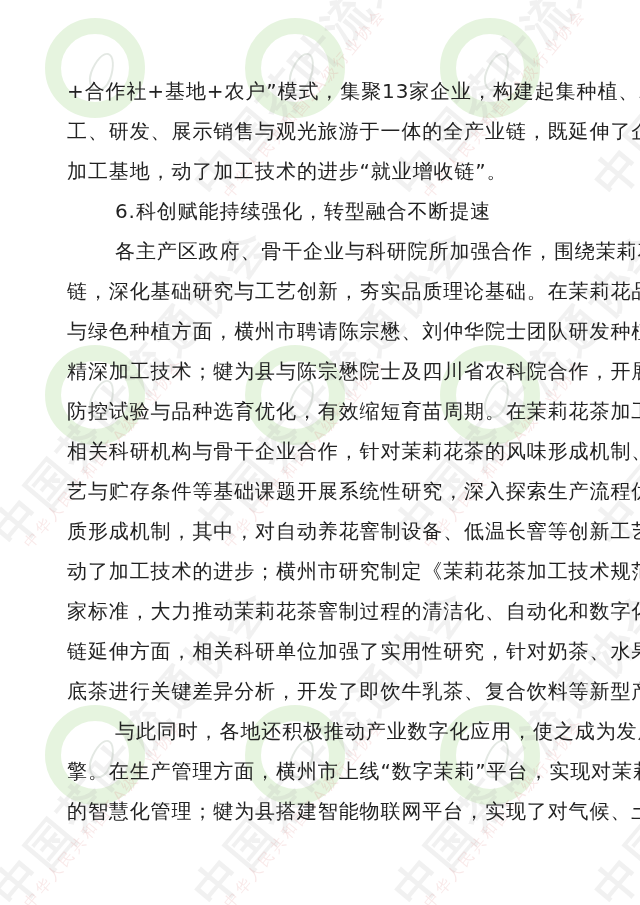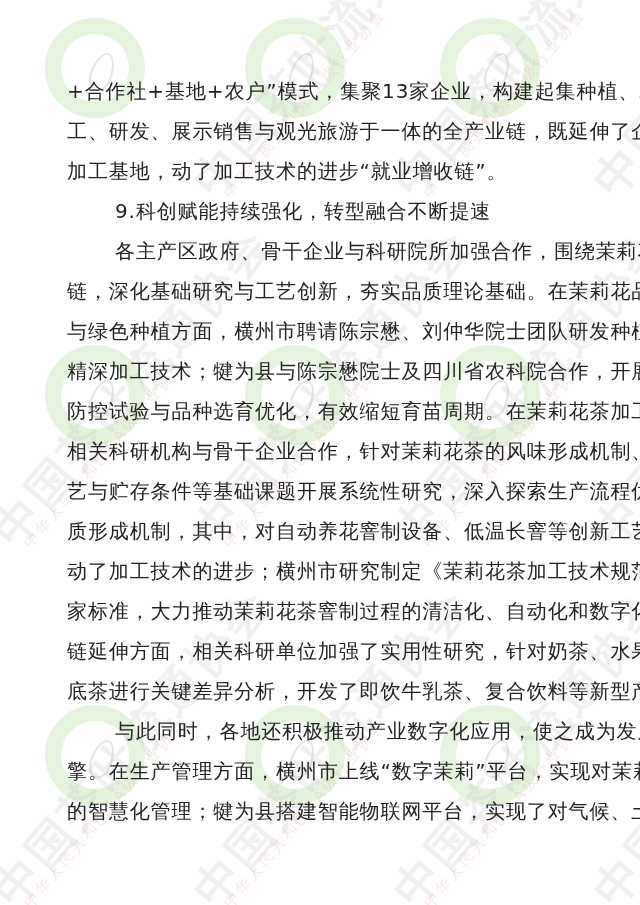--- a/index.html
+++ b/index.html
@@ -71,21 +71,21 @@
   <div class="wm-sub" style="left:420px;top:190px;">中华人民共和国5A级行业协会</div>
   <div class="wm-sub" style="left:20px;top:900px;">中华人民共和国5A级行业协会</div>
   <div class="wm-sub" style="left:220px;top:900px;">中华人民共和国5A级行业协会</div>
   <div class="wm-sub" style="left:420px;top:900px;">中华人民共和国5A级行业协会</div>
 </div>
 
 <div class="page">
   <div class="line">+合作社+基地+农户”模式，集聚13家企业，构建起集种植、精深加</div>
   <div class="line">工、研发、展示销售与观光旅游于一体的全产业链，既延伸了企业生产</div>
   <div class="line">加工基地，动了加工技术的进步“就业增收链”。</div>
-  <div class="line indent">9.科创赋能持续强化，转型融合不断提速</div>
+  <div class="line indent">6.科创赋能持续强化，转型融合不断提速</div>
   <div class="line indent">各主产区政府、骨干企业与科研院所加强合作，围绕茉莉花茶产业</div>
   <div class="line">链，深化基础研究与工艺创新，夯实品质理论基础。在茉莉花品种选育</div>
   <div class="line">与绿色种植方面，横州市聘请陈宗懋、刘仲华院士团队研发种植改良与</div>
   <div class="line">精深加工技术；犍为县与陈宗懋院士及四川省农科院合作，开展了绿色</div>
   <div class="line">防控试验与品种选育优化，有效缩短育苗周期。在茉莉花茶加工领域，</div>
   <div class="line">相关科研机构与骨干企业合作，针对茉莉花茶的风味形成机制、窨制工</div>
   <div class="line">艺与贮存条件等基础课题开展系统性研究，深入探索生产流程优化与品</div>
   <div class="line">质形成机制，其中，对自动养花窨制设备、低温长窨等创新工艺直接推</div>
   <div class="line">动了加工技术的进步；横州市研究制定《茉莉花茶加工技术规范》等国</div>
   <div class="line">家标准，大力推动茉莉花茶窨制过程的清洁化、自动化和数字化。产业</div>

